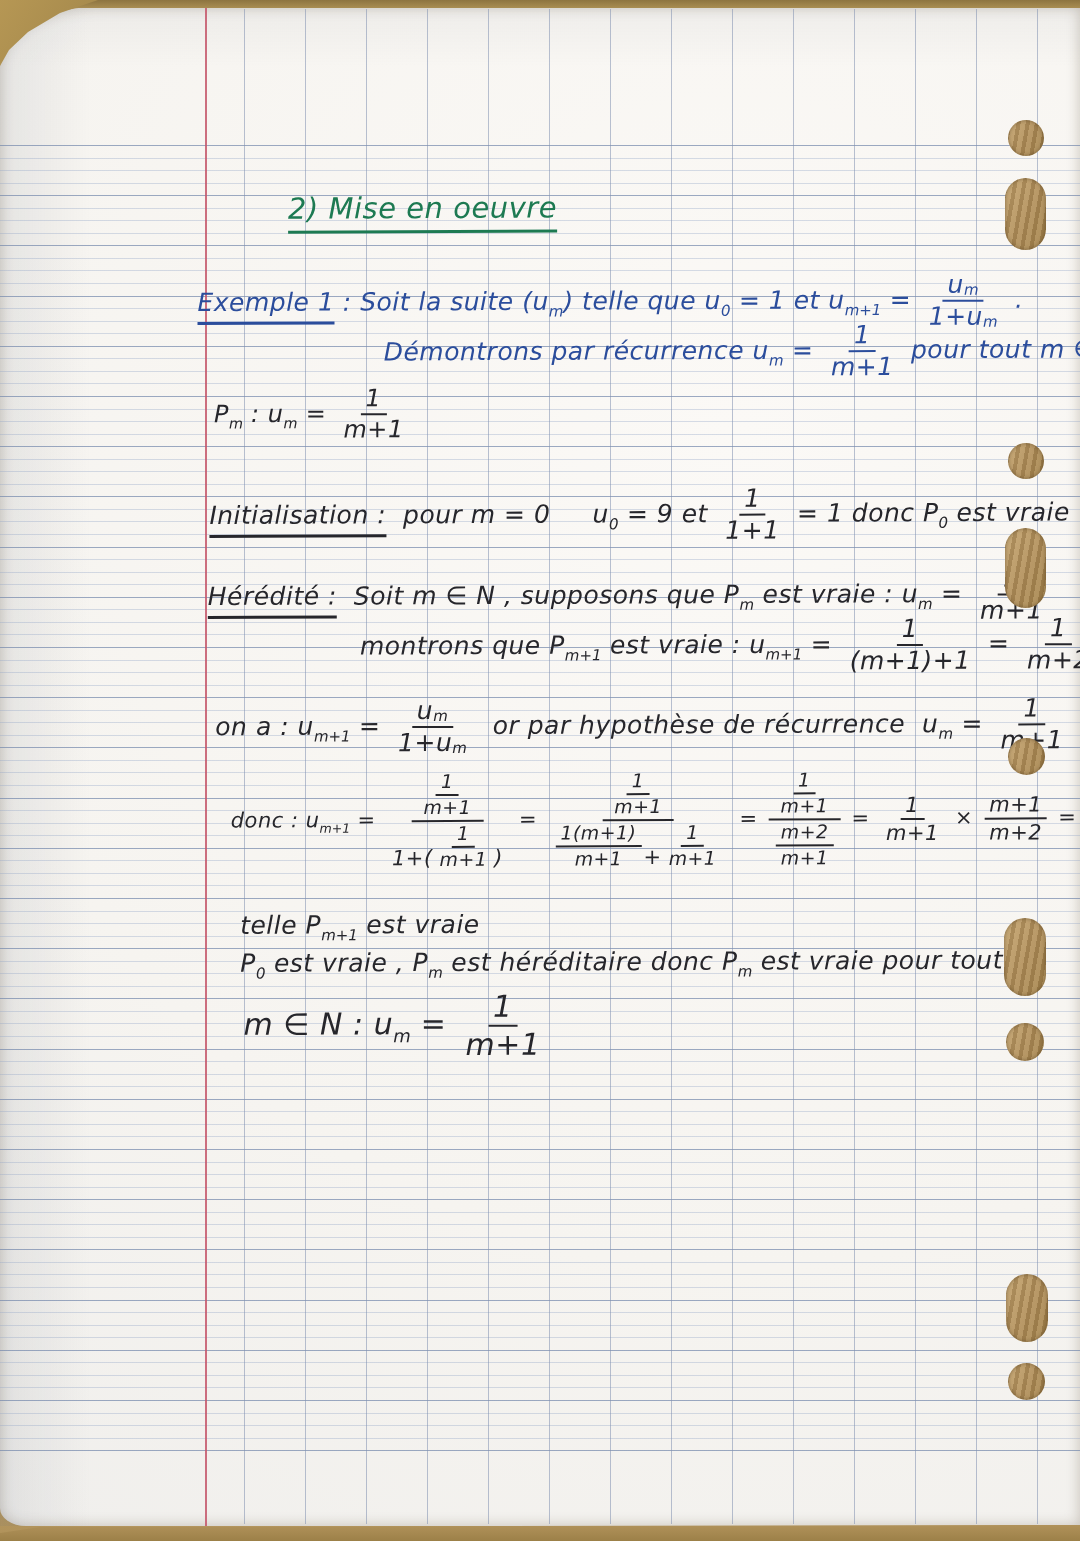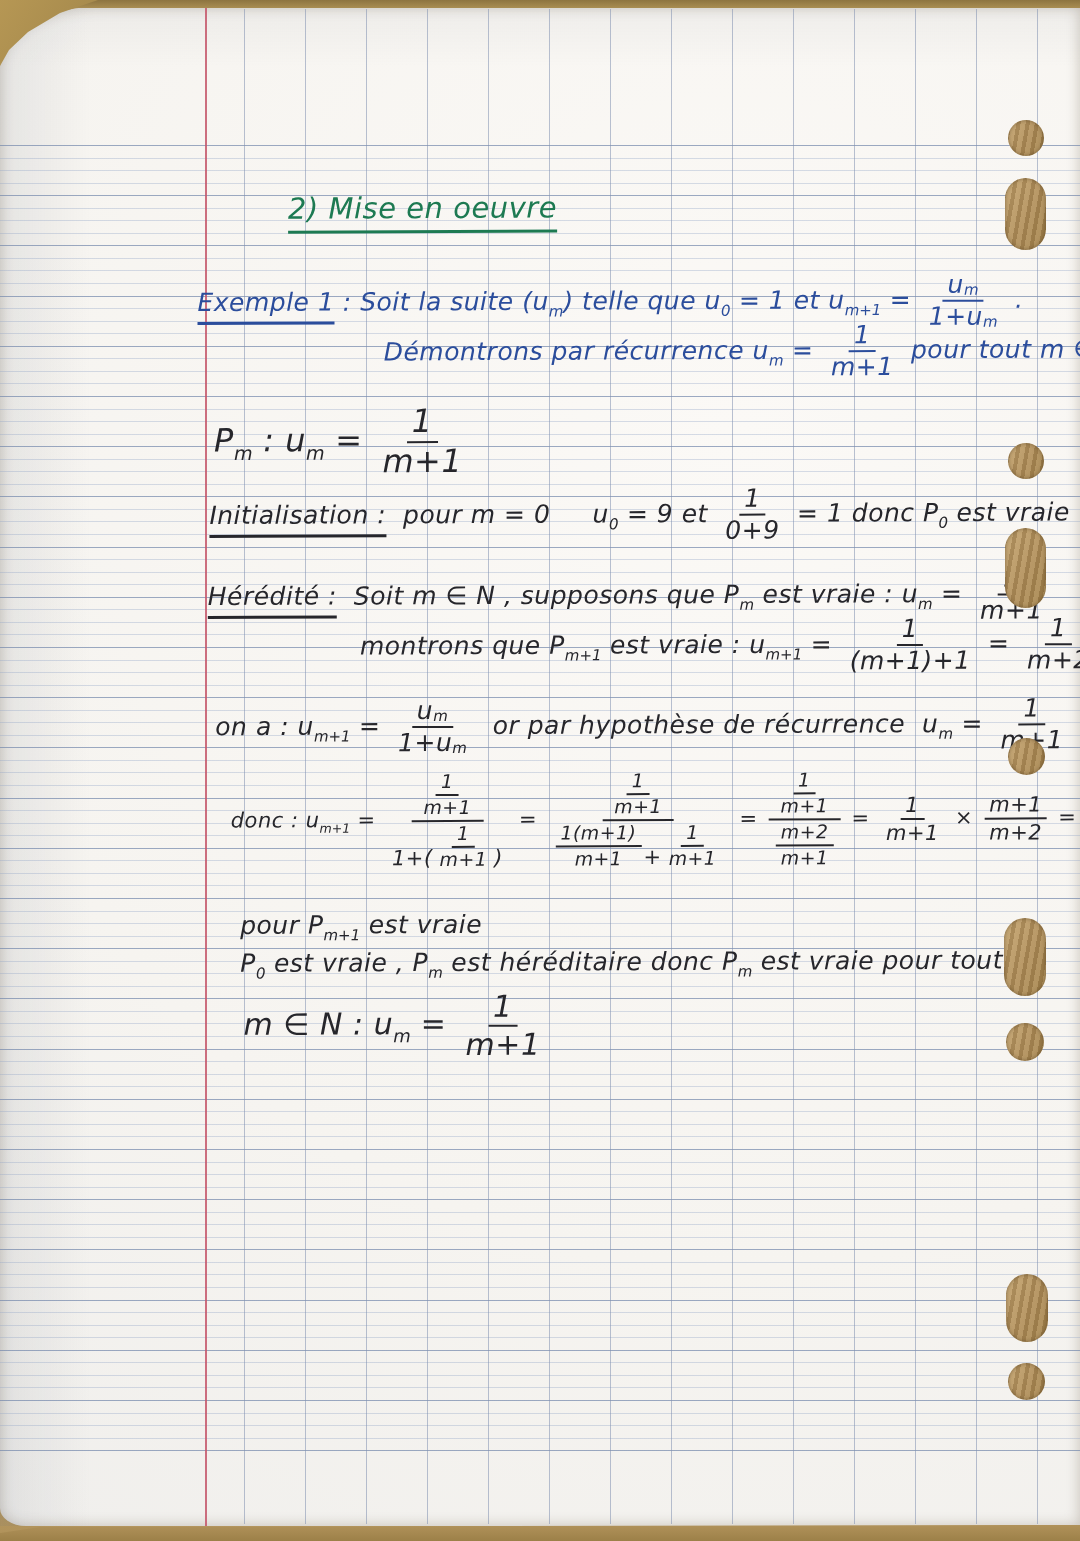--- a/index.html
+++ b/index.html
@@ -71,27 +71,27 @@
 <body>
 
 <div class="page">
   <div class="ruling-h"></div>
   <div class="ruling-v"></div>
   <div class="margin-line"></div>
   <div class="content" id="content">
       <div class="note-line ink-green" style="top: 184px; left: 288px; font-size: 29px;"><span class="ul">2) Mise en oeuvre</span></div>
       <div class="note-line ink-blue" style="top: 268px; left: 197px; font-size: 25px;"><span class="ul">Exemple 1</span><span> : Soit la suite (u</span><span class="sub">m</span><span>) telle que u</span><span class="sub">0</span><span> = 1 et u</span><span class="sub">m+1</span><span> = </span><span class="frac"><span class="num"><span>u</span><span class="sub">m</span></span><span class="den"><span>1+u</span><span class="sub">m</span></span></span><span> .</span></div>
       <div class="note-line ink-blue" style="top: 318px; left: 383px; font-size: 25px;"><span>Démontrons par récurrence u</span><span class="sub">m</span><span> = </span><span class="frac"><span class="num"><span>1</span></span><span class="den"><span>m+1</span></span></span><span> pour tout m ∈ N.</span></div>
-      <div class="note-line ink-black" style="top: 399px; left: 213px; font-size: 32px;"><span>P</span><span class="sub">m</span><span> : u</span><span class="sub">m</span><span> = </span><span class="frac"><span class="num"><span>1</span></span><span class="den"><span>m+1</span></span></span></div>
-      <div class="note-line ink-black" style="top: 481px; left: 208px; font-size: 25px;"><span class="ul">Initialisation :</span><span>  pour m = 0     u</span><span class="sub">0</span><span> = 9 et </span><span class="frac"><span class="num"><span>1</span></span><span class="den"><span>0+9</span></span></span><span> = 1 donc P</span><span class="sub">0</span><span> est vraie</span></div>
+      <div class="note-line ink-black" style="top: 380px; left: 213px; font-size: 24px;"><span>P</span><span class="sub">m</span><span> : u</span><span class="sub">m</span><span> = </span><span class="frac"><span class="num"><span>1</span></span><span class="den"><span>m+1</span></span></span></div>
+      <div class="note-line ink-black" style="top: 481px; left: 208px; font-size: 25px;"><span class="ul">Initialisation :</span><span>  pour m = 0     u</span><span class="sub">0</span><span> = 9 et </span><span class="frac"><span class="num"><span>1</span></span><span class="den"><span>1+1</span></span></span><span> = 1 donc P</span><span class="sub">0</span><span> est vraie</span></div>
       <div class="note-line ink-black" style="top: 562px; left: 206px; font-size: 25px;"><span class="ul">Hérédité :</span><span>  Soit m ∈ N , supposons que P</span><span class="sub">m</span><span> est vraie : u</span><span class="sub">m</span><span> = </span><span class="frac"><span class="num"><span>1</span></span><span class="den"><span>m+1</span></span></span></div>
       <div class="note-line ink-black" style="top: 612px; left: 358px; font-size: 25px;"><span>montrons que P</span><span class="sub">m+1</span><span> est vraie : u</span><span class="sub">m+1</span><span> = </span><span class="frac"><span class="num"><span>1</span></span><span class="den"><span>(m+1)+1</span></span></span><span> = </span><span class="frac"><span class="num"><span>1</span></span><span class="den"><span>m+2</span></span></span></div>
       <div class="note-line ink-black" style="top: 692px; left: 213px; font-size: 25px;"><span>on a : u</span><span class="sub">m+1</span><span> = </span><span class="frac"><span class="num"><span>u</span><span class="sub">m</span></span><span class="den"><span>1+u</span><span class="sub">m</span></span></span><span>  or par hypothèse de récurrence  u</span><span class="sub">m</span><span> = </span><span class="frac"><span class="num"><span>1</span></span><span class="den"><span>m+1</span></span></span></div>
       <div class="note-line ink-black" style="top: 766px; left: 228px; font-size: 21px;"><span>donc : u</span><span class="sub">m+1</span><span> = </span><span class="frac"><span class="num"><span class="frac"><span class="num"><span>1</span></span><span class="den"><span>m+1</span></span></span></span><span class="den"><span>1+(</span><span class="frac"><span class="num"><span>1</span></span><span class="den"><span>m+1</span></span></span><span>)</span></span></span><span> = </span><span class="frac"><span class="num"><span class="frac"><span class="num"><span>1</span></span><span class="den"><span>m+1</span></span></span></span><span class="den"><span class="frac"><span class="num"><span>1(m+1)</span></span><span class="den"><span>m+1</span></span></span><span>+</span><span class="frac"><span class="num"><span>1</span></span><span class="den"><span>m+1</span></span></span></span></span><span> = </span><span class="frac"><span class="num"><span class="frac"><span class="num"><span>1</span></span><span class="den"><span>m+1</span></span></span></span><span class="den"><span class="frac"><span class="num"><span>m+2</span></span><span class="den"><span>m+1</span></span></span></span></span><span> = </span><span class="frac"><span class="num"><span>1</span></span><span class="den"><span>m+1</span></span></span><span> × </span><span class="frac"><span class="num"><span>m+1</span></span><span class="den"><span>m+2</span></span></span><span> = </span></div>
-      <div class="note-line ink-black" style="top: 903px; left: 237px; font-size: 25px;"><span>pour P</span><span class="sub">m+1</span><span> est vraie</span></div>
+      <div class="note-line ink-black" style="top: 903px; left: 237px; font-size: 25px;"><span>telle P</span><span class="sub">m+1</span><span> est vraie</span></div>
       <div class="note-line ink-black" style="top: 941px; left: 237px; font-size: 25px;"><span>P</span><span class="sub">0</span><span> est vraie , P</span><span class="sub">m</span><span> est héréditaire donc P</span><span class="sub">m</span><span> est vraie pour tout .</span></div>
       <div class="note-line ink-black" style="top: 985px; left: 240px; font-size: 30px;"><span>m ∈ N : u</span><span class="sub">m</span><span> = </span><span class="frac"><span class="num"><span>1</span></span><span class="den"><span>m+1</span></span></span></div>
     </div>
   <div id="holes">
       <div class="hole" style="left: 1008px; top: 113px; width: 36px; height: 36px; border-radius: 50%;"></div>
       <div class="hole" style="left: 1005px; top: 171px; width: 41px; height: 72px; border-radius: 20.5px;"></div>
       <div class="hole" style="left: 1008px; top: 436px; width: 36px; height: 36px; border-radius: 50%;"></div>
       <div class="hole" style="left: 1005px; top: 521px; width: 41px; height: 80px; border-radius: 20.5px;"></div>
       <div class="hole" style="left: 1008px; top: 731px; width: 37px; height: 37px; border-radius: 50%;"></div>
       <div class="hole" style="left: 1004px; top: 911px; width: 42px; height: 78px; border-radius: 21px;"></div>

